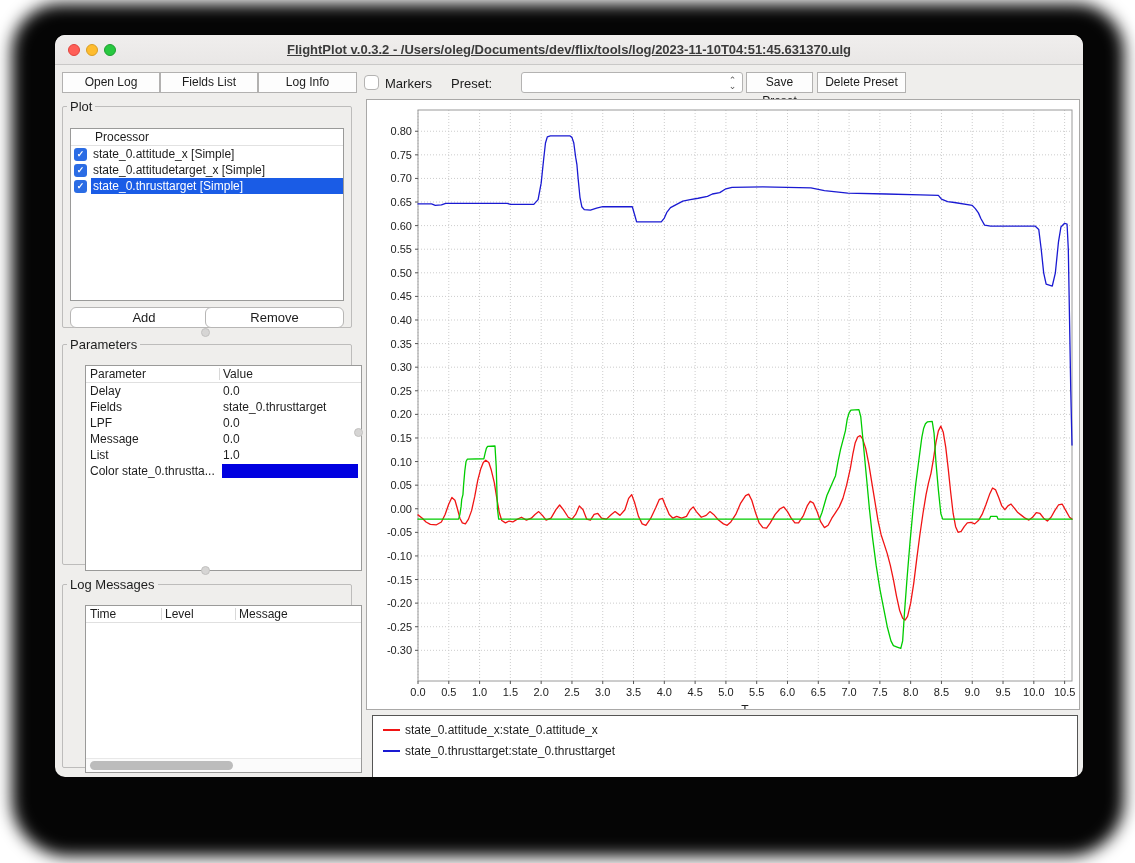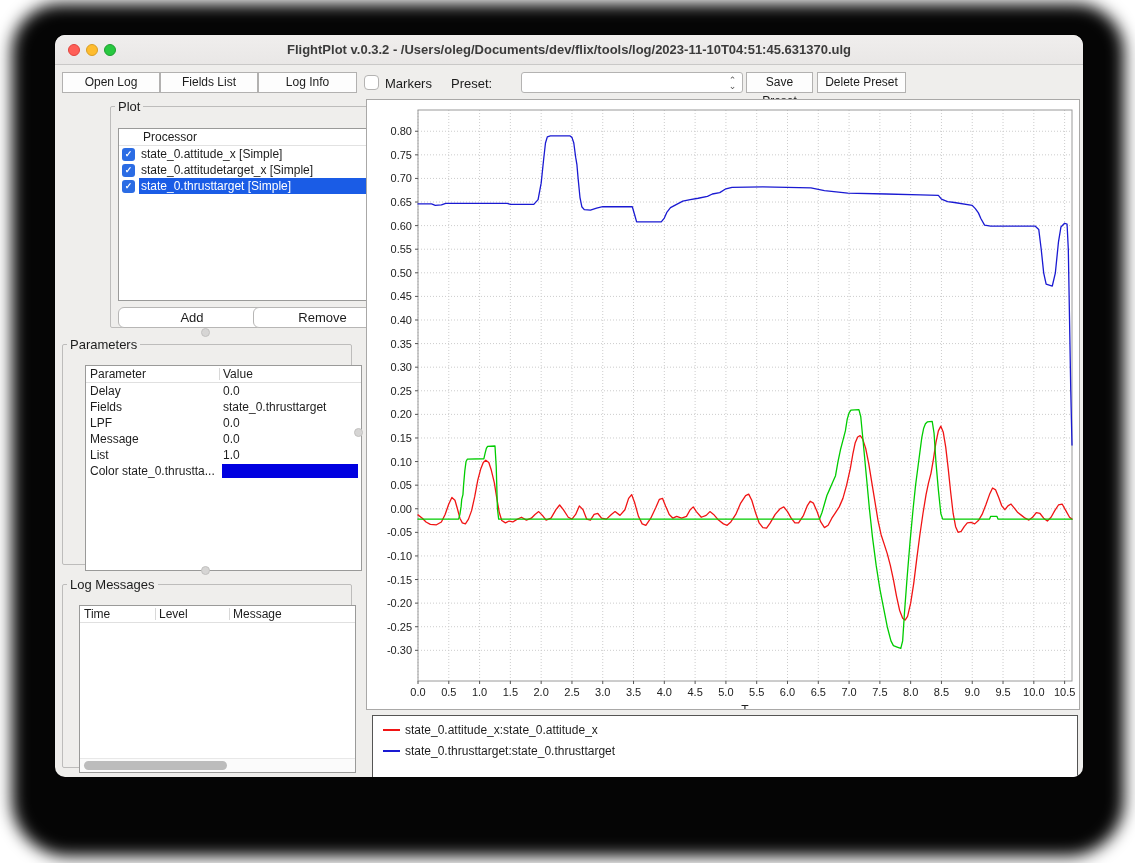--- a/index.html
+++ b/index.html
@@ -13,21 +13,21 @@
             box-shadow:0 0 0 1px rgba(0,0,0,0.35); }
   
   .titlebar { position:absolute; left:0; top:0; width:100%; height:30px;
               background:linear-gradient(#f0eeed,#e9e7e6); border-bottom:1px solid #c9c8c7; }
   .light { position:absolute; top:9px; width:12px; height:12px; border-radius:50%; }
   .light.red { left:13px; background:#ff5f57; border:0.5px solid #e0443e; }
   .light.yellow { left:31px; background:#febc2e; border:0.5px solid #d89e24; }
   .light.green { left:49px; background:#28c840; border:0.5px solid #1f9f31; }
   .title { position:absolute; left:80px; right:80px; top:0; height:30px; line-height:30px;
            text-align:center; font-size:13px; font-weight:bold; color:#3b3b3b;
-           white-space:nowrap; overflow:hidden; }
+           white-space:nowrap; overflow:hidden;text-decoration:underline; }
   
   .tbtn { position:absolute; top:37px; height:21px; background:#fdfdfd; border:1px solid #b2b1b0;
           font-size:12px; color:#1c1c1c; text-align:center; line-height:19px; cursor:default; }
   .sqbtn { position:absolute; top:37px; height:21px; background:#fdfdfd; border:1px solid #b2b1b0;
            font-size:12px; color:#1c1c1c; text-align:center; line-height:19px; }
   .cbox { position:absolute; left:309px; top:40px; width:15px; height:15px; background:#ffffff;
           border:1px solid #b4b3b2; border-radius:4px; }
   .tlabel { position:absolute; top:41px; font-size:13px; color:#1c1c1c; }
   .combo { position:absolute; left:466px; top:37px; width:222px; height:21px; background:#ffffff;
            border:1px solid #b4b3b2; border-radius:3px; }
@@ -96,21 +96,21 @@
     <div class="combo">
       <span style="position:absolute; left:6px; top:3px; font-size:12px; color:#1c1c1c;"></span>
       <span class="stepper">
           <span>⌃</span>
           <span>⌄</span>
         </span>
     </div>
     <div class="sqbtn" style="left:691px; width:67px;">Save Preset</div>
     <div class="sqbtn" style="left:762px; width:89px;">Delete Preset</div>
 
-    <fieldset class="grp" style="left:7px; top:64px; width:290px; height:229px;margin-left:48px;">
+    <fieldset class="grp" style="left:7px; top:64px; width:290px; height:229px;">
       <legend>Plot</legend>
       <div class="list">
         <div class="list-header">Processor</div>
         <div id="plot-list-body">
             <div class="lrow">
               <span class="chk">✓</span>
               <span class="lbl">state_0.attitude_x [Simple]</span>
             </div>
             <div class="lrow">
               <span class="chk">✓</span>
@@ -162,21 +162,21 @@
               <span class="swatch" style="background: rgb(0, 0, 224);"></span>
             </div>
           </div>
       </div>
     </fieldset>
 
     <div class="splitdot" style="left:146px; top:531px;"></div>
 
     <fieldset class="grp" style="left:7px; top:542px; width:290px; height:191px;">
       <legend>Log Messages</legend>
-      <div class="tbl" style="left:0; top:13px; width:277px; height:168px;">
+      <div class="tbl" style="left:6px; top:13px; width:277px; height:168px;">
         <div class="tbl-head">
           <span style="left:4px;">Time</span>
           <span style="left:79px;">Level</span>
           <span style="left:153px;">Message</span>
           <div class="vline" style="left:75px;"></div>
           <div class="vline" style="left:149px;"></div>
         </div>
         <div class="hscroll">
           <div class="hthumb"></div>
         </div>

